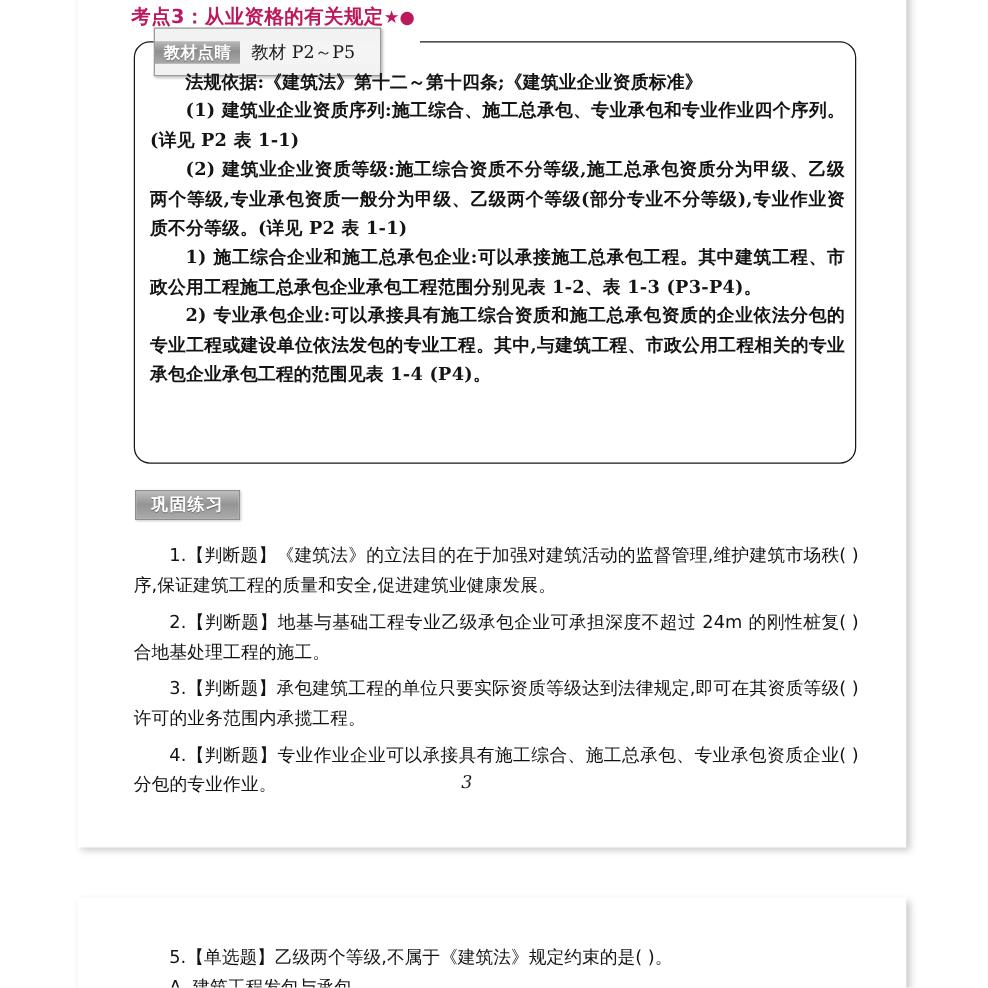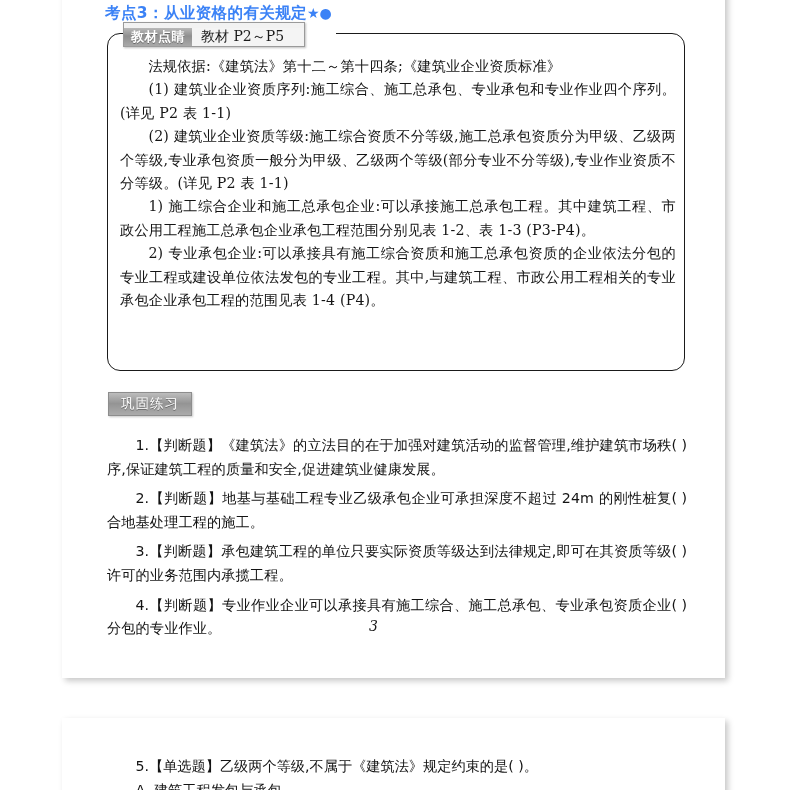--- a/index.html
+++ b/index.html
@@ -41,21 +41,21 @@
 
   
   .kaodian-title {
     position: absolute;
     left: 43px;
     top: 17px;
     font-family: "DejaVu Sans", "Liberation Sans", sans-serif;
     font-weight: bold;
     font-size: 15.5px;
     letter-spacing: 0.4px;
-    color: #3b82f6;
+    color: #be185d;
     white-space: nowrap;
   }
   .kaodian-title .marks {
     font-size: 14px;
     letter-spacing: 0px;
   }
 
   
   .callout {
     position: absolute;
@@ -74,23 +74,23 @@
     top: -9px;
     width: 212px;
     height: 18px;
     background: #ffffff;
   }
 
   .tab-group {
     position: absolute;
     left: 61px;
     top: 36px;
-    height: 25px;
-    display: flex;
-    align-items: flex-end;
+    height: 39px;
+    display: flex;
+    align-items: center;
     border: 1px solid #9a9a9a;
     box-sizing: border-box;
     background: #f2f2f2;
     box-shadow: 1px 1px 2px rgba(0,0,0,0.25);
   }
   .tab-badge {
     background: linear-gradient(to bottom, #b9b9b9 0%, #8f8f8f 45%, #a8a8a8 100%);
     color: #ffffff;
     font-family: "DejaVu Sans", "Liberation Sans", sans-serif;
     font-weight: bold;
@@ -121,20 +121,21 @@
     font-size: 14.2px;
     line-height: 23.4px;
     color: #141414;
     font-family: "DejaVu Serif", "Liberation Serif", serif;
     letter-spacing: 0.2px;
     text-align: justify;
   }
   .callout-body p {
     margin: 0;
     text-indent: 2em;
+    font-weight: bold;
   }
   .callout-body p.noindent { text-indent: 0; }
   .callout-body p.bold-sub {
     font-weight: bold;
     font-family: "DejaVu Sans", "Liberation Sans", sans-serif;
     font-size: 14px;
     letter-spacing: 0.2px;
   }
 
   
@@ -144,21 +145,21 @@
     top: 406px;
     height: 24px;
     display: flex;
     align-items: center;
     padding: 0 12px;
     background: linear-gradient(to bottom, #bdbdbd 0%, #949494 48%, #ababab 100%);
     border: 1px solid #8d8d8d;
     box-sizing: border-box;
     color: #ffffff;
     font-family: "DejaVu Sans", "Liberation Sans", sans-serif;
-    font-weight: normal;
+    font-weight: bold;
     font-size: 13.5px;
     letter-spacing: 1px;
     text-shadow: 0 1px 0 rgba(0,0,0,0.38);
     box-shadow: 1px 1px 2px rgba(0,0,0,0.22);
   }
 
   .practice-body {
     position: absolute;
     left: 45px;
     top: 448px;

